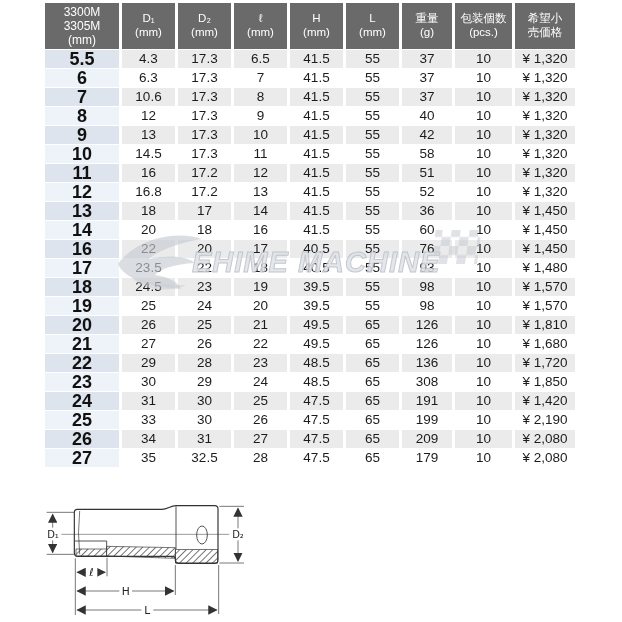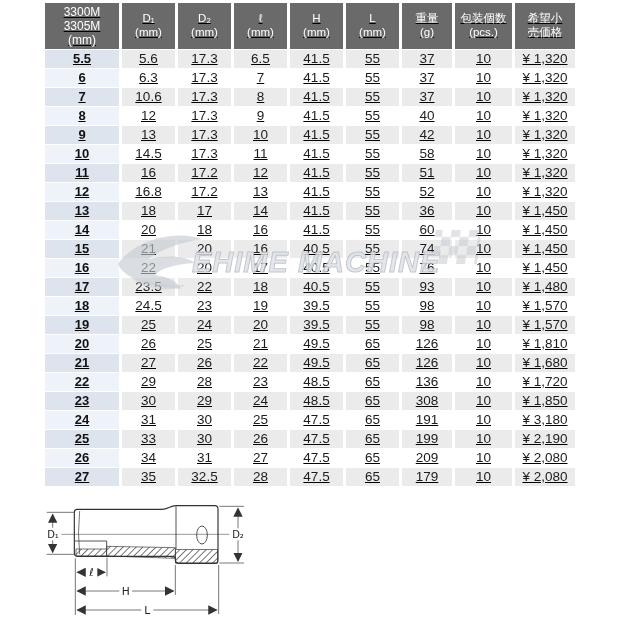--- a/index.html
+++ b/index.html
@@ -1,33 +1,33 @@
 <!DOCTYPE html>
 <html><head>
 <meta charset="utf-8">
 <style>
   * { box-sizing: border-box; }
   html,body { margin:0; padding:0; background:#fff; }
   body { font-family: "Liberation Sans", "DejaVu Sans", sans-serif; }
   .sheet { position:relative; width:622px; height:622px; background:#fff; overflow:hidden; }
 
   
-  table.spec { position:absolute; left:42px; top:2px; border-collapse:separate; border-spacing:3px 1px;text-decoration:underline; }
+  table.spec { position:absolute; left:42px; top:2px; border-collapse:separate; border-spacing:3px 1px; }
   table.spec th {
     background:#6a6a6a; color:#fff; font-weight:normal;
     font-size:11.5px; line-height:1.18; height:46px;
     text-align:center; vertical-align:middle; padding:1px 0;
   }
   table.spec th:first-child { font-size:12px; }
   table.spec td {
     height:18px; line-height:18px; padding:0;
     text-align:center; font-size:13.5px; color:#1c1c1c;
     white-space:nowrap;
   }
-  table.spec td:first-child { font-weight:bold; font-size:13px; color:#111; }
+  table.spec td:first-child { font-weight:bold; font-size:18px; color:#111; }
   table.spec tbody tr:nth-child(odd) td { background:#ebebeb; }
   table.spec tbody tr:nth-child(odd) td:first-child { background:#dde4ee; }
   table.spec tbody tr:nth-child(even) td { background:#ffffff; }
   table.spec tbody tr:nth-child(even) td:first-child { background:#eef2f9; }
 
   col.w-size{width:74px} col.w-dim{width:53px} col.w-weight{width:50px}
   col.w-pack{width:57px} col.w-price{width:60px}
 
   
   .watermark { position:absolute; left:112px; top:228px; width:390px; height:74px;
@@ -99,21 +99,21 @@
           </th>
           <th>
             <div>希望小</div>
             <div>売価格</div>
           </th>
         </tr>
     </thead>
     <tbody>
         <tr>
           <td>5.5</td>
-          <td>5.6</td>
+          <td>4.3</td>
           <td>17.3</td>
           <td>6.5</td>
           <td>41.5</td>
           <td>55</td>
           <td>37</td>
           <td>10</td>
           <td>¥ 1,320</td>
         </tr>
         <tr>
           <td>6</td>
@@ -204,31 +204,20 @@
           <td>¥ 1,450</td>
         </tr>
         <tr>
           <td>14</td>
           <td>20</td>
           <td>18</td>
           <td>16</td>
           <td>41.5</td>
           <td>55</td>
           <td>60</td>
-          <td>10</td>
-          <td>¥ 1,450</td>
-        </tr>
-        <tr>
-          <td>15</td>
-          <td>21</td>
-          <td>20</td>
-          <td>16</td>
-          <td>40.5</td>
-          <td>55</td>
-          <td>74</td>
           <td>10</td>
           <td>¥ 1,450</td>
         </tr>
         <tr>
           <td>16</td>
           <td>22</td>
           <td>20</td>
           <td>17</td>
           <td>40.5</td>
           <td>55</td>
@@ -315,21 +304,21 @@
         </tr>
         <tr>
           <td>24</td>
           <td>31</td>
           <td>30</td>
           <td>25</td>
           <td>47.5</td>
           <td>65</td>
           <td>191</td>
           <td>10</td>
-          <td>¥ 3,180</td>
+          <td>¥ 1,420</td>
         </tr>
         <tr>
           <td>25</td>
           <td>33</td>
           <td>30</td>
           <td>26</td>
           <td>47.5</td>
           <td>65</td>
           <td>199</td>
           <td>10</td>

